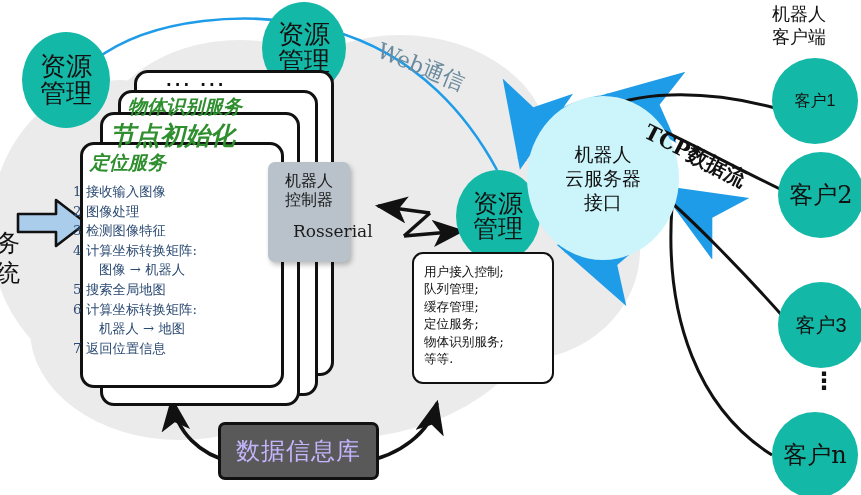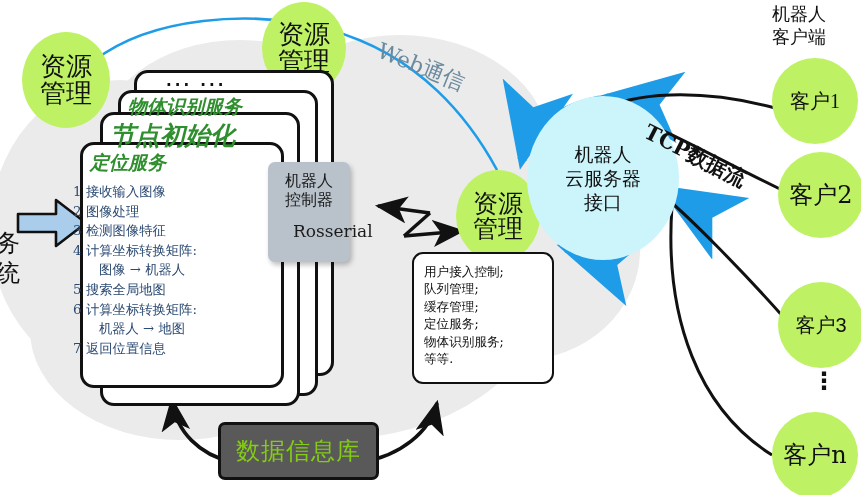--- a/index.html
+++ b/index.html
@@ -7,21 +7,21 @@
     position:relative;width:861px;height:495px;overflow:hidden;
     background:#ffffff;
     font-family:"DejaVu Sans","Liberation Sans",sans-serif;
   }
   .abs{position:absolute;}
   svg.layer{position:absolute;left:0;top:0;width:861px;height:495px;overflow:visible;}
 
   
   .circ{
     position:absolute;border-radius:50%;
-    background:#bef264;
+    background:#14b8a6;
     display:flex;align-items:center;justify-content:center;
     text-align:center;color:#111;
     font-family:"DejaVu Sans","Liberation Sans",sans-serif;
     line-height:1.02;
   }
   .circ .l1,.circ .l2{display:block;white-space:nowrap;}
 
   
   .card{
     position:absolute;background:#ffffff;
@@ -78,21 +78,21 @@
   .cloudsrv span{
     display:block;white-space:nowrap;
     font-family:"DejaVu Serif","Liberation Serif",serif;
     font-size:19px;line-height:24px;
   }
 
   
   .db{
     position:absolute;background:#595959;border:3px solid #111;border-radius:7px;
     display:flex;align-items:center;justify-content:center;
-    color:#84cc16;
+    color:#c4b5fd;
     font-family:"DejaVu Serif","Liberation Serif",serif;
     font-size:24px;letter-spacing:1px;white-space:nowrap;
   }
 
   
   .lbl{position:absolute;white-space:nowrap;color:#111;}
   .clients-title{
     font-family:"DejaVu Serif","Liberation Serif",serif;
     font-size:18px;line-height:23px;text-align:center;
   }
@@ -248,21 +248,21 @@
   <div class="lbl tcp-lbl" style="left:652px;top:118px;">TCP数据流</div>
 
   <div class="db" style="left:218px;top:422px;width:155px;height:52px;">数据信息库</div>
 
   <div class="lbl clients-title" style="left:772px;top:2px;">
     <div>机器人</div>
     <div>客户端</div>
   </div>
 
   <div class="circ" style="left:772px;top:58px;width:86px;height:86px;">
-    <span style="font-family:Liberation Serif, serif;font-size:20px;">客户1</span>
+    <span style="font-family:Liberation Sans, sans-serif;font-size:16px;">客户1</span>
   </div>
 
   <div class="circ" style="left:778px;top:152px;width:86px;height:86px;">
     <span style="font-family:'DejaVu Serif','Liberation Serif',serif;font-size:24px;">客户2</span>
   </div>
 
   <div class="circ" style="left:778px;top:282px;width:86px;height:86px;">
     <span style="font-family:Liberation Sans, sans-serif;font-size:20px;">客户3</span>
   </div>
 

